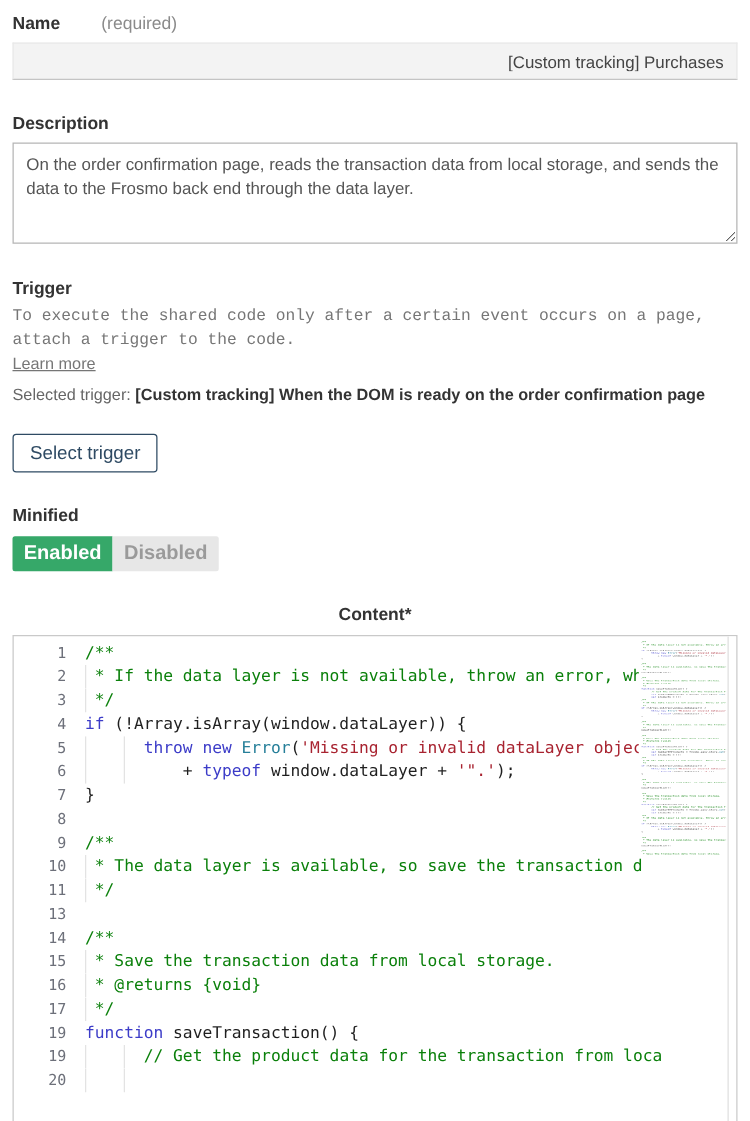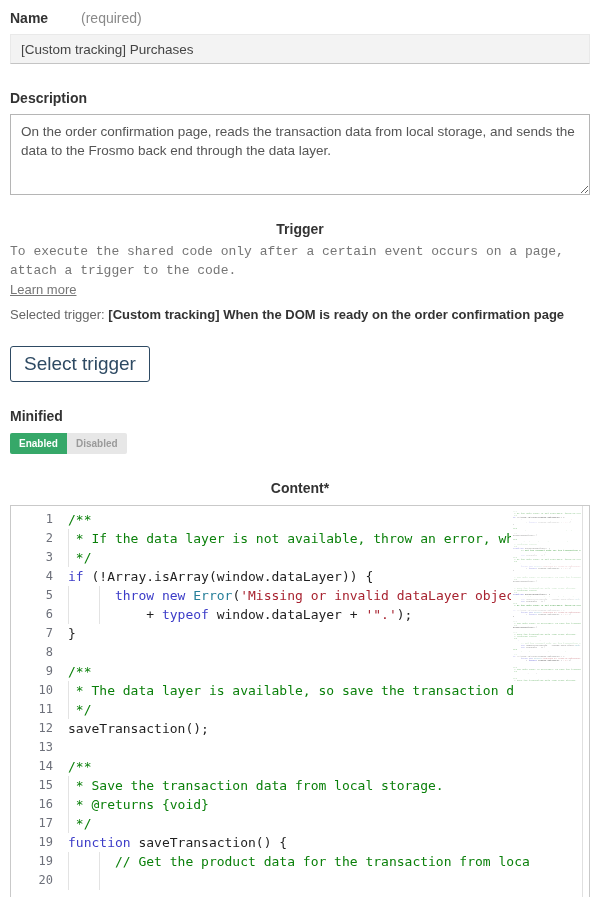--- a/index.html
+++ b/index.html
@@ -10,39 +10,39 @@
     color:#333; padding:10px 10px 0 10px;
   }
   .field-label { font-size:14px; font-weight:bold; color:#333; margin:0 0 8px 0; }
   .muted { color:#8a8a8a; font-weight:normal;margin-left:29px; }
   .para { font-size:13px; color:#767676; line-height:19px; margin:0 0 4px 0; }
   .link { color:#767676; text-decoration:underline; cursor:pointer; }
   .name-input {
     width:100%; height:30px; background:#f3f3f3;
     border:1px solid #e9e9e9; border-bottom:1px solid #c4c4c4;
     font-family:"Liberation Sans", sans-serif; font-size:13.5px; color:#444;
-    padding:0 10px; outline:none;
+    padding:0 10px; outline:none;text-align:right;
   }
   .desc-textarea {
     width:100%; height:81px; border:1px solid #b5b5b5; background:#fff;
     font-family:"Liberation Sans", sans-serif; font-size:13.5px; color:#555;
     line-height:19px; padding:7px 10px; outline:none; resize:both;
   }
   .section { margin-top:26px; }
   .sel-trigger { font-size:13px; color:#666; margin-top:8px; }
   .sel-trigger b { color:#333; }
   .outline-btn {
     margin-top:11px; display:inline-block; background:#fff;
     border:1px solid #2e4a63; color:#2e4a63; border-radius:3px;
-    font-family:"Liberation Sans", sans-serif; font-size:19px;
+    font-family:"Liberation Sans", sans-serif; font-size:15px;
     padding:6px 13px; cursor:pointer;
   }
   .toggle-group { margin-top:9px; font-size:0; }
   .toggle-btn {
-    display:inline-block; font-size:10px; font-weight:bold;
+    display:inline-block; font-size:16px; font-weight:bold;
     padding:5px 9px; cursor:pointer; border:none;
     font-family:"Liberation Sans", sans-serif;
   }
   .toggle-on  { background:#36a869; color:#fff; border-radius:2px 0 0 2px; }
   .toggle-off { background:#e7e7e7; color:#9a9a9a; border-radius:0 2px 2px 0; }
   
   .editor {
     margin-top:9px; position:relative; width:580px; height:405px;
     border:1px solid #c9c9c9; background:#fff; overflow:hidden;
     font-family:"DejaVu Sans Mono", monospace; font-size:13px; line-height:19px;
@@ -87,21 +87,21 @@
   </p>
   <input class="name-input" type="text" value="[Custom tracking] Purchases" style="">
 </div>
 
 <div class="section">
   <p class="field-label">Description</p>
   <textarea class="desc-textarea" style="">On the order confirmation page, reads the transaction data from local storage, and sends the data to the Frosmo back end through the data layer.</textarea>
 </div>
 
 <div class="section" style="margin-top:22px;">
-  <p class="field-label" style="margin-bottom:5px;text-align:center;">Trigger</p>
+  <p class="field-label" style="margin-bottom:5px;">Trigger</p>
   <p class="para" style="margin-bottom:0;font-family:Liberation Mono, monospace;">To execute the shared code only after a certain event occurs on a page, attach a trigger to the code.</p>
   <p class="para" style="margin-bottom:0;">
     <a class="link">Learn more</a>
   </p>
   <p class="sel-trigger">
     <span>Selected trigger:</span>
     <b>[Custom tracking] When the DOM is ready on the order confirmation page</b>
   </p>
   <button class="outline-btn">Select trigger</button>
 </div>
@@ -157,24 +157,20 @@
         </div>
         <div class="cl">
           <span class="ln">10</span>
           <span class="lc"><i class="guide" style="left: calc(0ch + 9px);"></i><span class="tok-c"> * The data layer is available, so save the transaction d</span></span>
         </div>
         <div class="cl">
           <span class="ln">11</span>
           <span class="lc"><i class="guide" style="left: calc(0ch + 9px);"></i><span class="tok-c"> */</span></span>
         </div>
         <div class="cl">
-          <span class="ln">12</span>
-          <span class="lc"><span class="tok-d">saveTransaction();</span></span>
-        </div>
-        <div class="cl">
           <span class="ln">13</span>
           <span class="lc"></span>
         </div>
         <div class="cl">
           <span class="ln">14</span>
           <span class="lc"><span class="tok-c">/**</span></span>
         </div>
         <div class="cl">
           <span class="ln">15</span>
           <span class="lc"><i class="guide" style="left: calc(0ch + 9px);"></i><span class="tok-c"> * Save the transaction data from local storage.</span></span>

